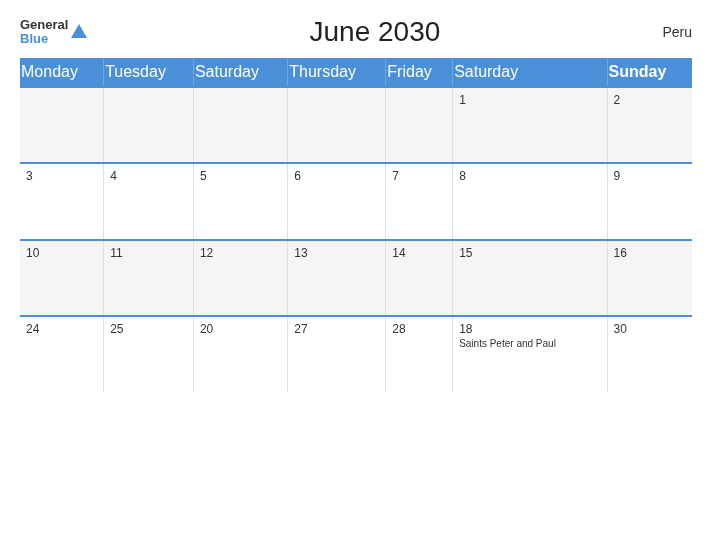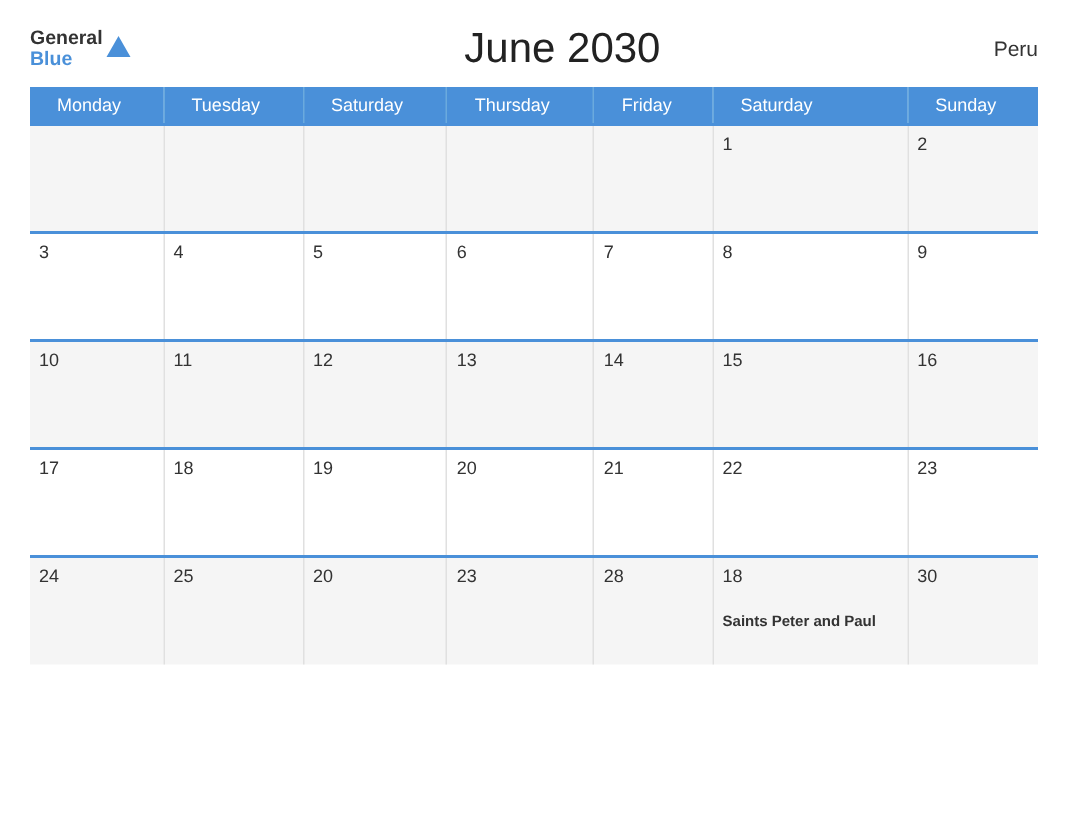--- a/index.html
+++ b/index.html
@@ -62,28 +62,29 @@
       width: 100%;
       border-collapse: collapse;
       flex: 1;
       height: 100%;
     }
     thead tr {
       background-color: #4a90d9;
     }
     thead th {
       color: #fff;
-      font-size: 12px;
+      font-size: 16px;
       font-weight: normal;
-      padding: 5px 18px;
+      padding: 5px 1px;
       text-align: left;
       border-right: 1px solid #6aaade;
     }
     thead th:last-child {
       border-right: none;
+      font-weight: bold;
     }
     tbody tr {
       border-top: 2px solid #4a90d9;
     }
     tbody td {
       vertical-align: top;
       padding: 5px 6px;
       font-size: 12px;
       color: #333;
       border-right: 1px solid #e0e0e0;
@@ -97,22 +98,21 @@
       border-right: none;
     }
     .day-num {
       font-size: 12px;
       color: #333;
       display: block;
     }
     .event {
       font-size: 10px;
       color: #333;
-      margin-top: 18px;
-      font-weight: bold;
+      margin-top: 2px;
     }
     .calendar-container {
       flex: 1;
       display: flex;
       flex-direction: column;
     }
   </style>
 </head>
 <body>
 
@@ -197,53 +197,30 @@
             </td>
             <td>
               <span class="day-num">15</span>
             </td>
             <td>
               <span class="day-num">16</span>
             </td>
           </tr>
           <tr>
             <td>
-              <span class="day-num">17</span>
-            </td>
-            <td>
-              <span class="day-num">18</span>
-            </td>
-            <td>
-              <span class="day-num">19</span>
+              <span class="day-num">24</span>
+            </td>
+            <td>
+              <span class="day-num">25</span>
             </td>
             <td>
               <span class="day-num">20</span>
             </td>
             <td>
-              <span class="day-num">21</span>
-            </td>
-            <td>
-              <span class="day-num">22</span>
-            </td>
-            <td>
-              <span class="day-num">23</span>
-            </td>
-          </tr>
-          <tr>
-            <td>
-              <span class="day-num">24</span>
-            </td>
-            <td>
-              <span class="day-num">25</span>
-            </td>
-            <td>
-              <span class="day-num">20</span>
-            </td>
-            <td>
-              <span class="day-num">23</span>
+              <span class="day-num">27</span>
             </td>
             <td>
               <span class="day-num">28</span>
             </td>
             <td>
               <span class="day-num">18</span>
               <div class="event">Saints Peter and Paul</div>
             </td>
             <td>
               <span class="day-num">30</span>

